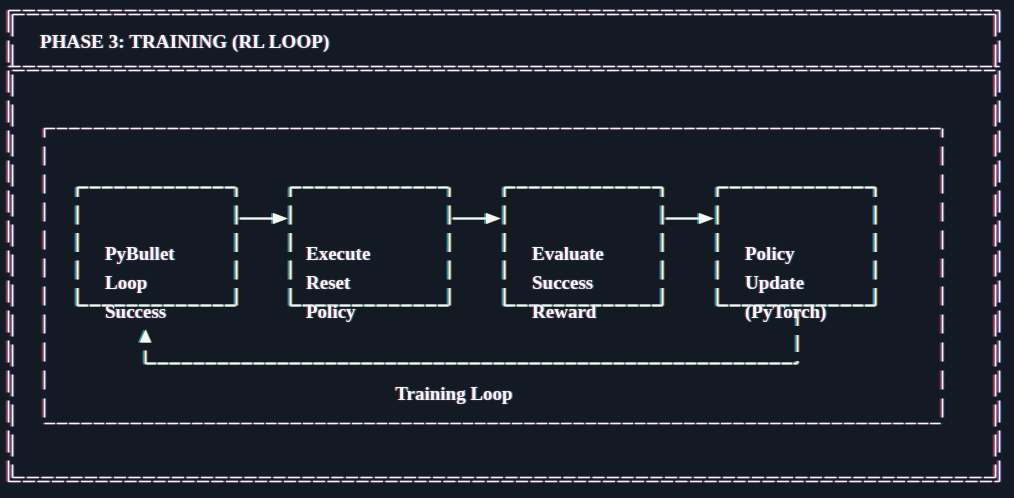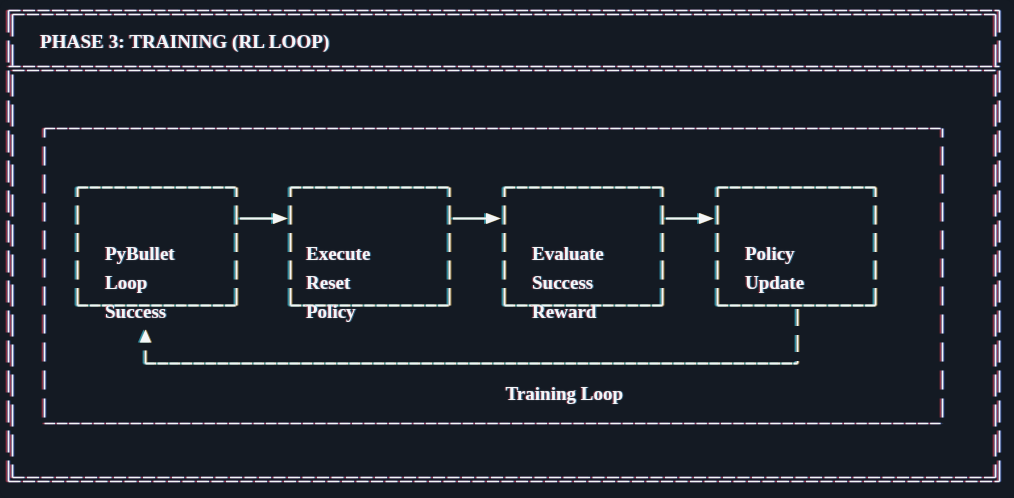--- a/index.html
+++ b/index.html
@@ -27,21 +27,21 @@
     font-weight:700;
     white-space:pre;
     text-shadow:-1.2px 0 rgba(255,70,90,.4), 1.2px 0 rgba(70,190,255,.4), 0 0 2px rgba(240,245,255,.28);
   }
   .title{left:40px;top:31px;line-height:22px;letter-spacing:.1px;}
   .box-text{top:203px;line-height:29px;}
   .box-text-1{left:105px;}
   .box-text-2{left:306px;}
   .box-text-3{left:532px;}
   .box-text-4{left:745px;}
-  .loop-label{left:327px;top:381px;width:296px;line-height:26px;text-align:right;}
+  .loop-label{left:306px;top:381px;width:296px;line-height:26px;text-align:center;}
   line,polyline{stroke:var(--line);fill:none;}
   polygon{fill:var(--line);stroke:none;}
 </style>
 </head>
 <body>
 
 <div class="stage">
 
   <svg width="1014" height="498" viewBox="0 0 1014 498">
 
@@ -121,20 +121,21 @@
     <div class="txt" style="position:static">Policy</div>
   </div>
   <div class="box-text box-text-3">
     <div class="txt" style="position:static">Evaluate</div>
     <div class="txt" style="position:static">Success</div>
     <div class="txt" style="position:static">Reward</div>
   </div>
   <div class="box-text box-text-4">
     <div class="txt" style="position:static">Policy</div>
     <div class="txt" style="position:static">Update</div>
+    <div class="txt" style="position:static">(PyTorch)</div>
   </div>
 
   <div class="txt loop-label">Training Loop</div>
 
   <style>
     .box-text{position:absolute;margin-top:36px;}
   </style>
 </div>
 
 </body></html>

